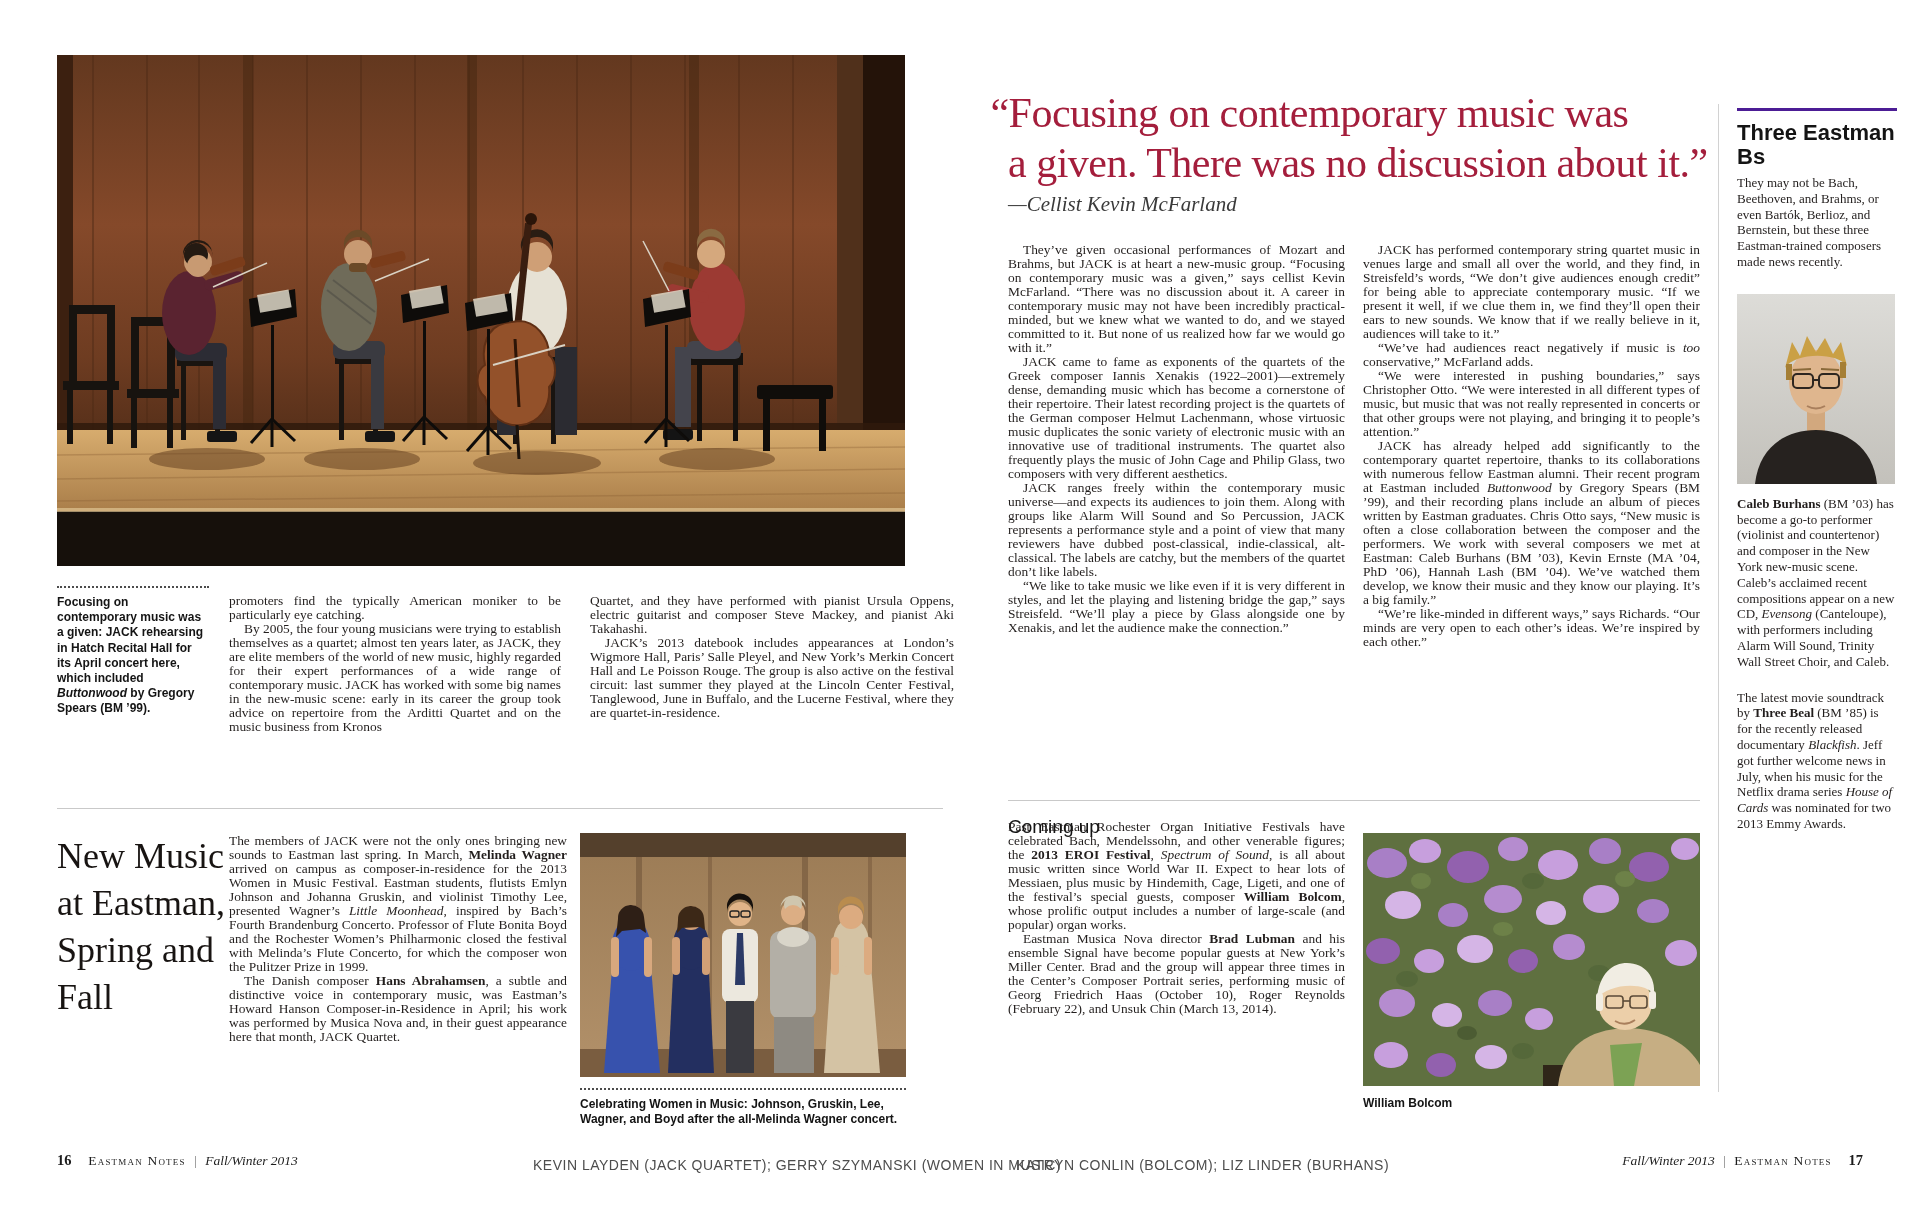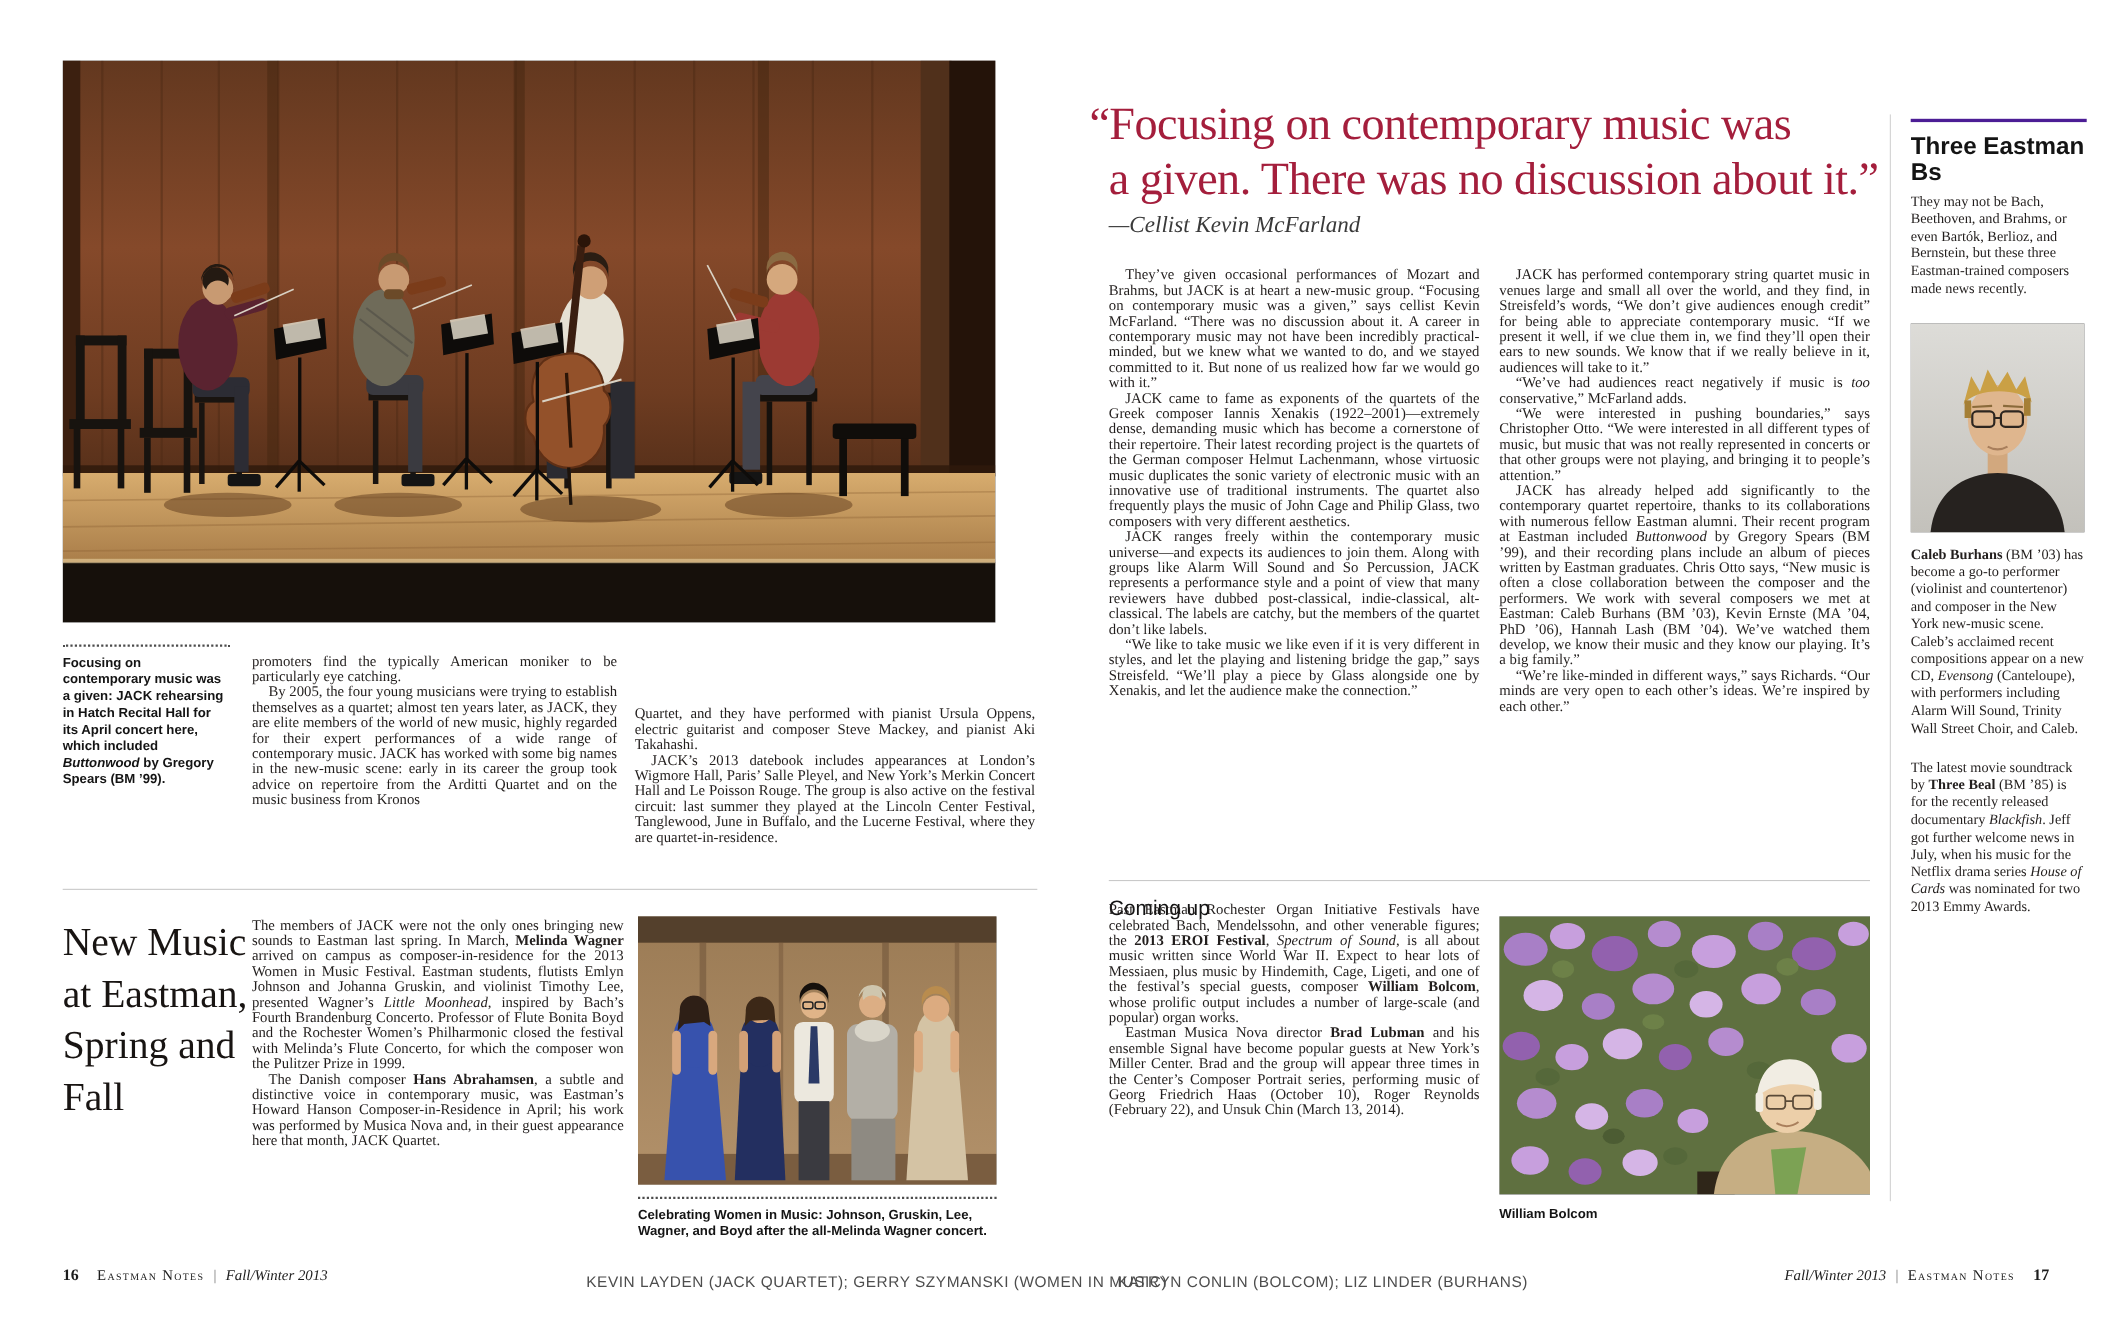--- a/index.html
+++ b/index.html
@@ -211,21 +211,21 @@
     </g>
   </svg>
 </div>
 
 <div class="abs caption dotted" style="left:57px;top:586px;width:152px;">Focusing on contemporary music was a given: JACK rehearsing in Hatch Recital Hall for its April concert here, which included <i>Buttonwood</i> by Gregory Spears (BM ’99).</div>
 
 <div class="abs body-text" style="left:229px;top:594px;width:332px;">
   <p>promoters find the typically American moniker to be particularly eye catching.</p>
   <p class="ind">By 2005, the four young musicians were trying to establish themselves as a quartet; almost ten years later, as JACK, they are elite members of the world of new music, highly regarded for their expert performances of a wide range of contemporary music. JACK has worked with some big names in the new-music scene: early in its career the group took advice on repertoire from the Arditti Quartet and on the music business from Kronos</p>
 </div>
-<div class="abs body-text" style="left:577px;top:594px;width:364px;margin-top:48px;">
+<div class="abs body-text" style="left:590px;top:594px;width:364px;">
   <p>Quartet, and they have performed with pianist Ursula Oppens, electric guitarist and composer Steve Mackey, and pianist Aki Takahashi.</p>
   <p class="ind">JACK’s 2013 datebook includes appearances at London’s Wigmore Hall, Paris’ Salle Pleyel, and New York’s Merkin Concert Hall and Le Poisson Rouge. The group is also active on the festival circuit: last summer they played at the Lincoln Center Festival, Tanglewood, June in Buffalo, and the Lucerne Festival, where they are quartet-in-residence.</p>
 </div>
 
 <div class="abs rule" style="left:57px;top:808px;width:886px;"></div>
 
 <div class="abs nm-heading" style="left:57px;top:833px;width:172px;">New Music at Eastman, Spring and Fall</div>
 
 <div class="abs body-text" style="left:229px;top:834px;width:338px;">
   <p>The members of JACK were not the only ones bringing new sounds to Eastman last spring. In March, <b>Melinda Wagner</b> arrived on campus as composer-in-residence for the 2013 Women in Music Festival. Eastman students, flutists Emlyn Johnson and Johanna Gruskin, and violinist Timothy Lee, presented Wagner’s <i>Little Moonhead</i>, inspired by Bach’s Fourth Brandenburg Concerto. Professor of Flute Bonita Boyd and the Rochester Women’s Philharmonic closed the festival with Melinda’s Flute Concerto, for which the composer won the Pulitzer Prize in 1999.</p>

